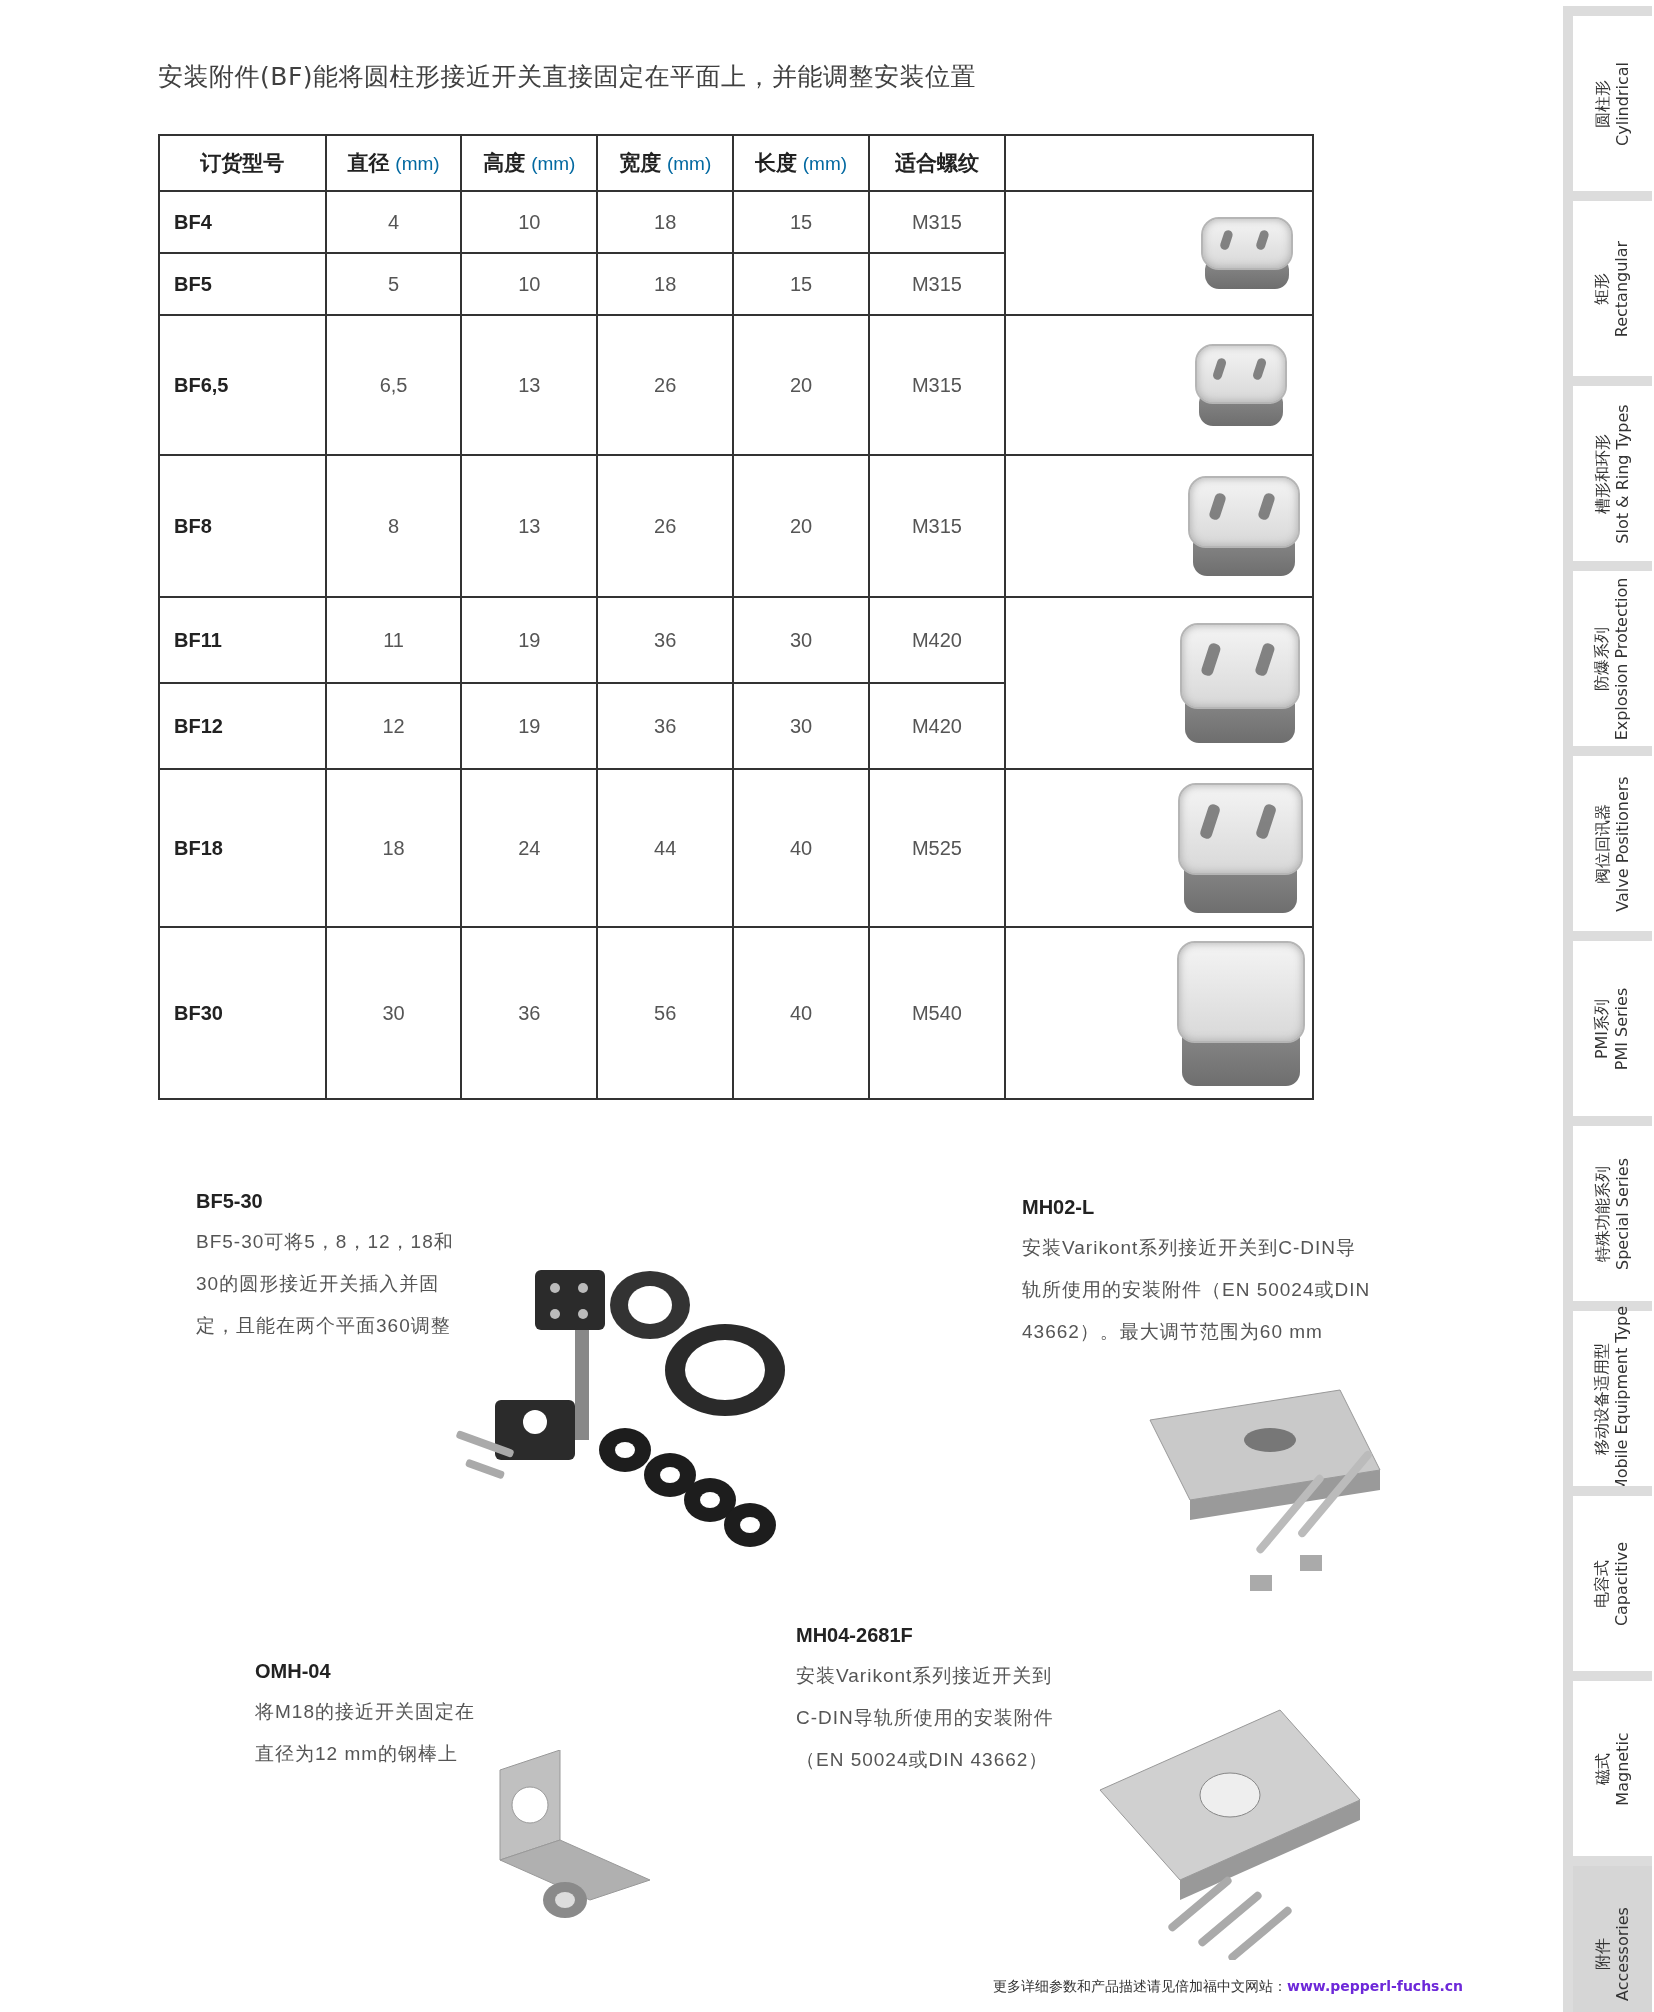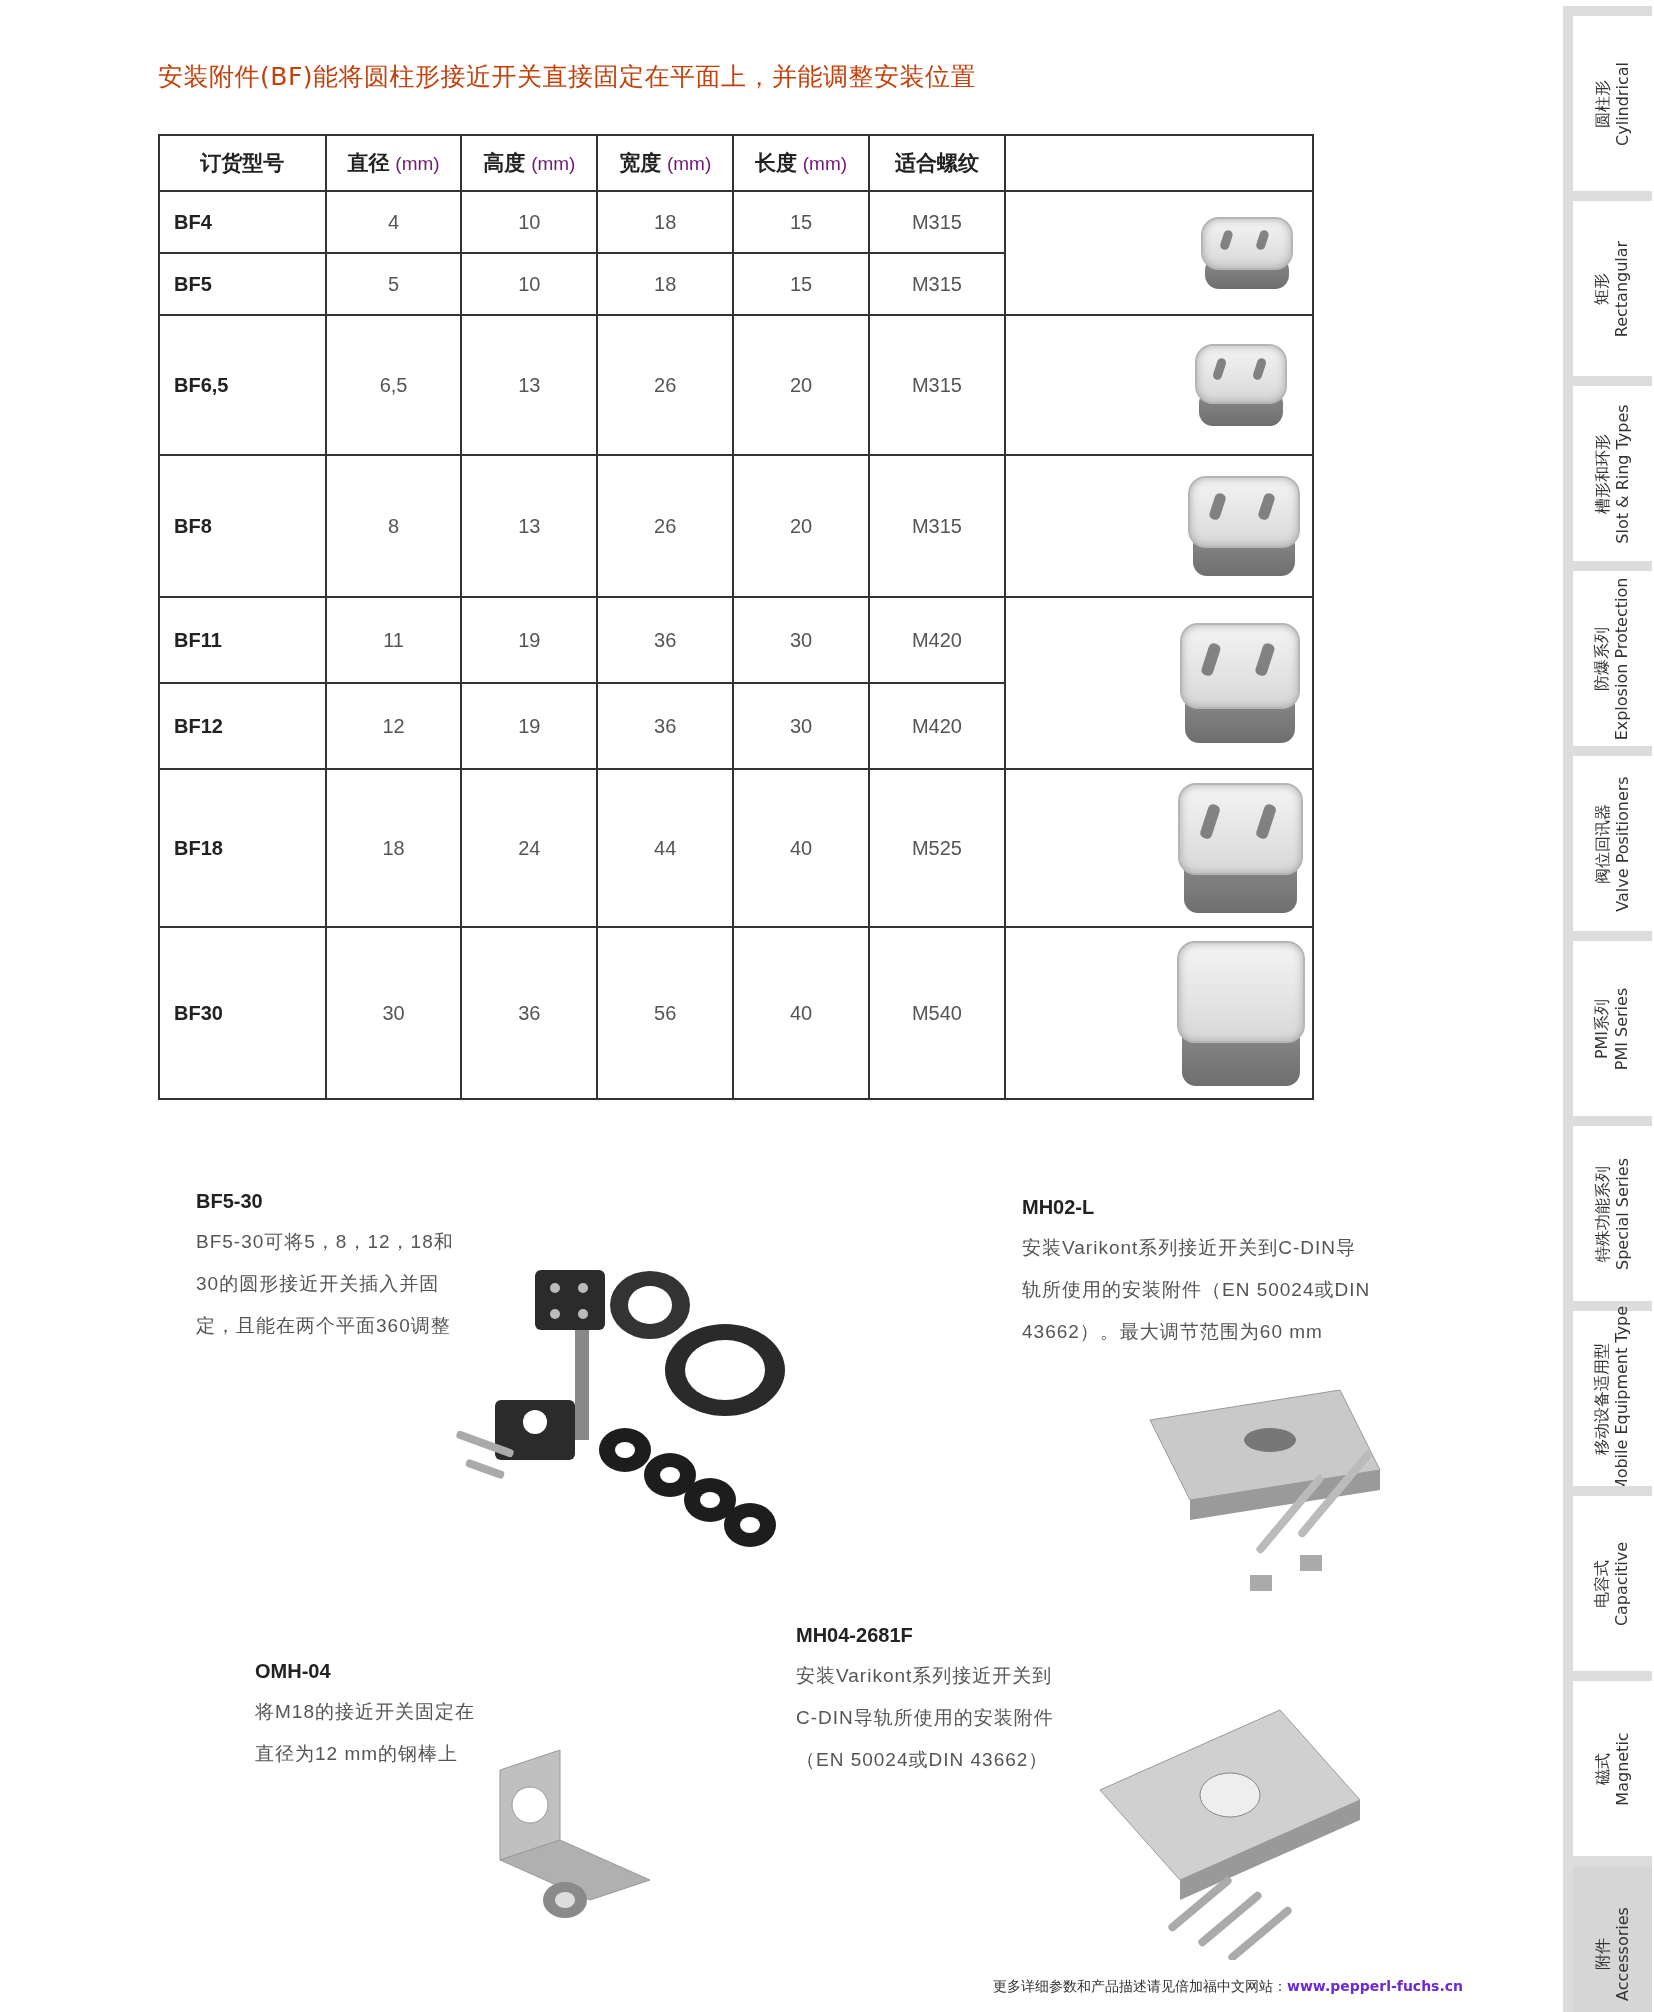--- a/index.html
+++ b/index.html
@@ -1,21 +1,21 @@
 <!DOCTYPE html>
 <html><head>
 <meta charset="utf-8">
 <style>
   html,body{margin:0;padding:0;background:#fff;}
   body{width:1654px;height:2012px;position:relative;overflow:hidden;font-family:"DejaVu Sans","Liberation Sans",sans-serif;color:#333;}
-  .intro{position:absolute;left:158px;top:60px;font-size:25px;color:#c2410c;letter-spacing:0.5px;}
+  .intro{position:absolute;left:158px;top:60px;font-size:25px;color:#404040;letter-spacing:0.5px;}
   table.spec{position:absolute;left:158px;top:134px;width:1156px;border-collapse:collapse;}
   table.spec th,table.spec td{border:2px solid #333;text-align:center;font-family:"Liberation Sans",sans-serif;}
   table.spec th{height:52px;font-size:21px;font-weight:bold;color:#222;}
-  table.spec th .unit{font-weight:normal;color:#701a75;font-size:19px;}
+  table.spec th .unit{font-weight:normal;color:#0369a1;font-size:19px;}
   table.spec td{font-size:20px;color:#555;margin-left:30px;}
   table.spec td.model{text-align:left;padding-left:14px;font-weight:bold;color:#222;}
   table.spec th.c0{width:165px}
   table.spec th.c1,table.spec th.c2,table.spec th.c3,table.spec th.c4,table.spec th.c5{width:134px}
   .imgcell{position:relative;}
   .clamp{position:relative;margin:0 auto;}
   .clamp .base{position:absolute;left:8%;right:8%;bottom:0;height:42%;background:linear-gradient(#8a8a8a,#6e6e6e);border-radius:10px 10px 14px 14px;}
   .clamp .cap{position:absolute;left:4%;right:4%;top:0;height:68%;background:linear-gradient(#f4f4f4,#d8d8d8);border:2px solid #b5b5b5;border-radius:18px;box-shadow:inset 0 0 8px #aaa;}
   .clamp .slot{position:absolute;top:22%;width:10%;height:40%;background:#555;border-radius:5px;opacity:.7;transform:rotate(18deg);}
   .tabs{position:absolute;left:1563px;top:6px;width:91px;}

